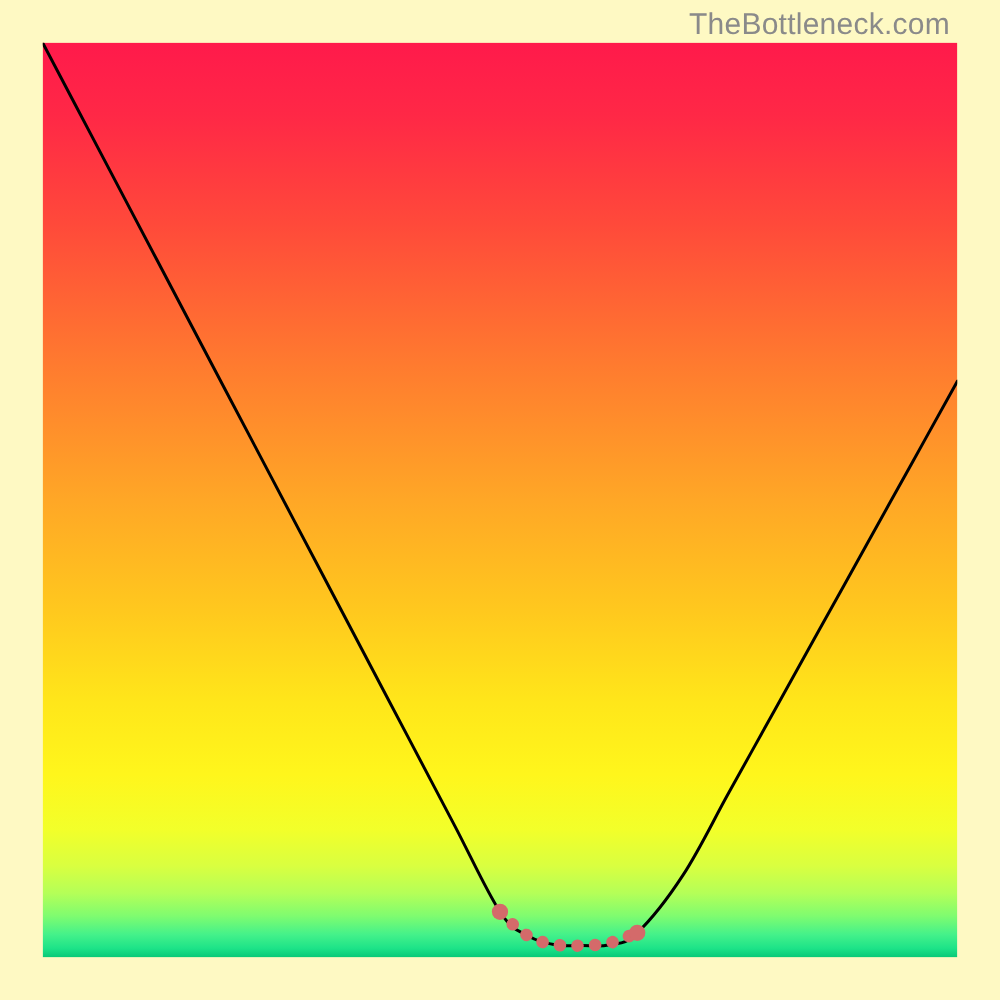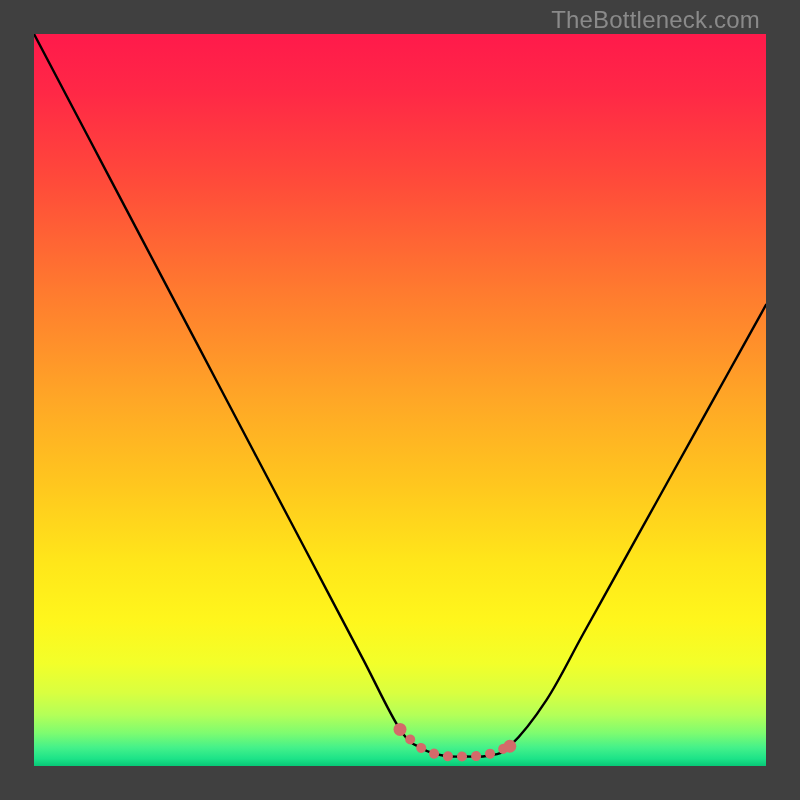--- a/index.html
+++ b/index.html
@@ -9,21 +9,21 @@
     height: 800px;
     background: #000;
     overflow: hidden;
   }
   .frame {
     position: absolute;
     left: 0;
     top: 0;
     width: 800px;
     height: 800px;
-    background: #404040;
+    background: #fef9c3;
   }
   .plot {
     position: absolute;
     left: 34px;
     top: 34px;
     width: 732px;
     height: 732px;
     overflow: hidden;
   }
   .gradient {

